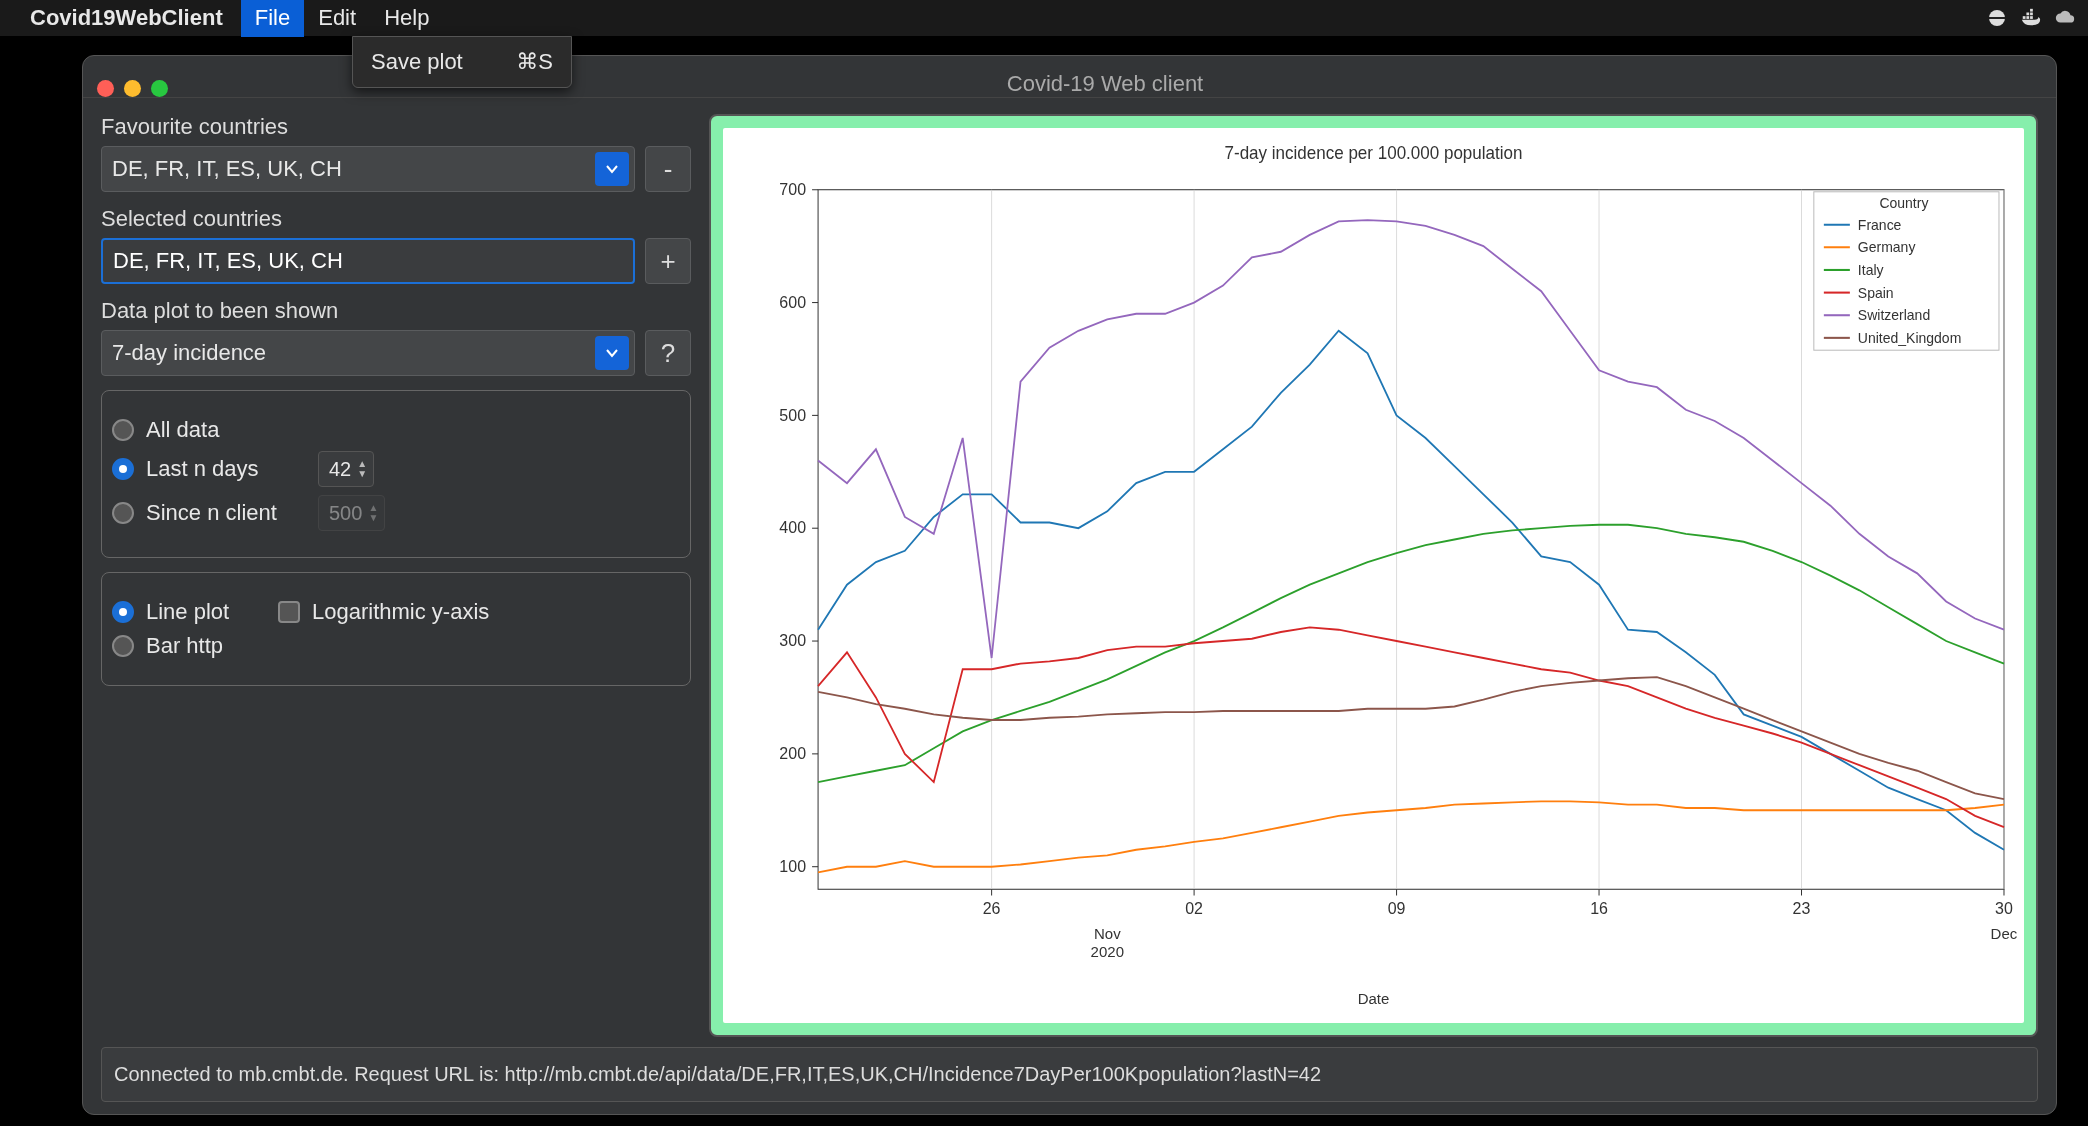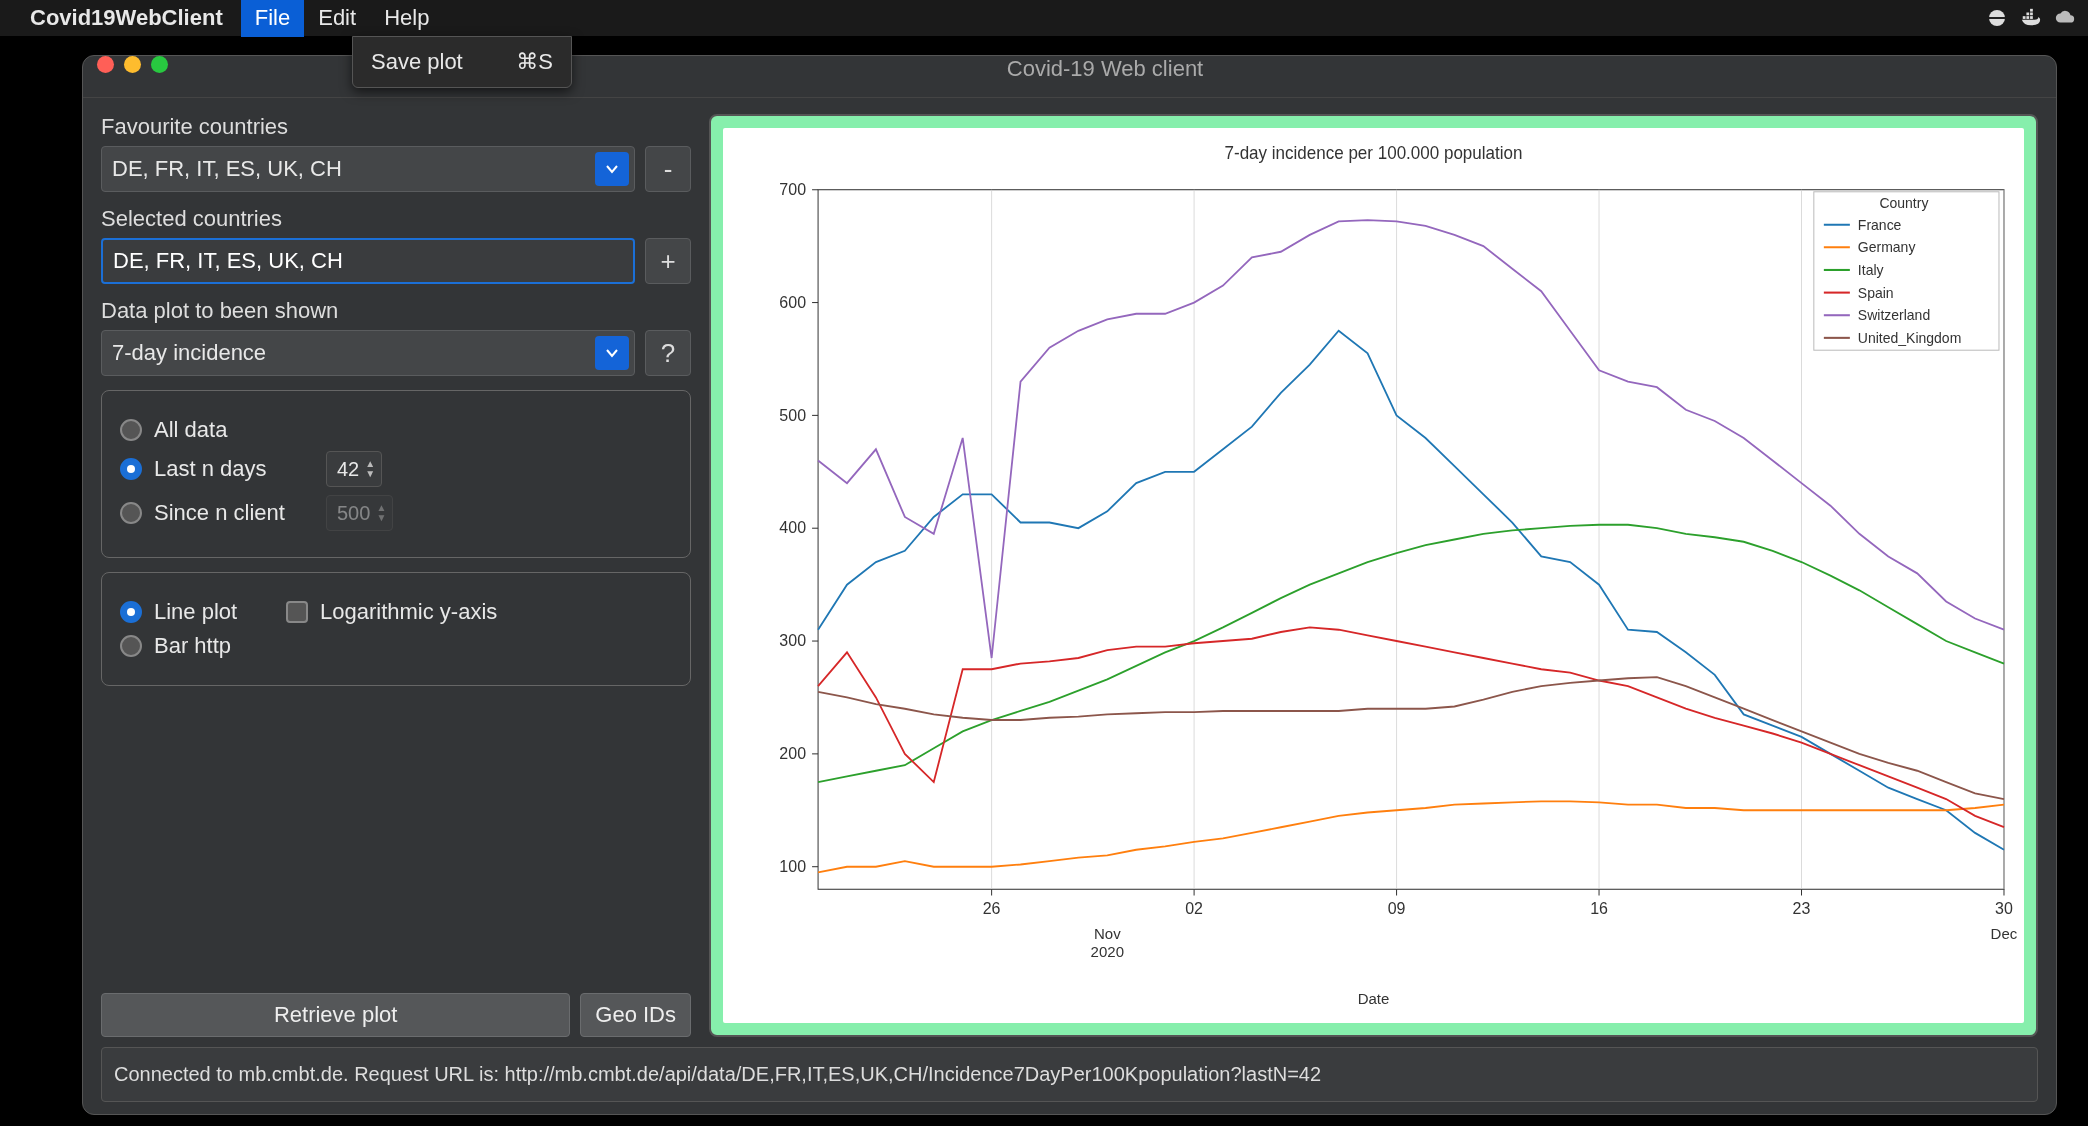--- a/index.html
+++ b/index.html
@@ -44,21 +44,21 @@
   width: 1975px; height: 1060px;
   background: #333537;
   border-radius: 12px;
   border: 1px solid #555;
   display: flex; flex-direction: column;
   overflow: hidden;
 }
 .titlebar {
   height: 42px;
   display:flex;
-  align-items:flex-start;
+  align-items:flex-end;
   padding: 0 14px;
   border-bottom: 1px solid #444;
 }
 .traffic { display:flex; gap:10px; }
 .dot { width:17px; height:17px; border-radius:50%; }
 .red{background:#ff5f57}.yellow{background:#febc2e}.green{background:#28c840}
 .win-title { flex:1; text-align:center; color:#aaa; font-size:22px; }
 .content { flex:1; display:flex; gap:18px; padding: 16px 18px 10px 18px; }
 .sidebar { width: 590px; display:flex; flex-direction:column; gap:14px; }
 .label { font-size:22px; color:#ddd; margin-bottom:6px; }
@@ -76,21 +76,21 @@
 .sqbtn {
   width:46px; height:46px; background:#444648; border:1px solid #5a5c5e;
   border-radius:4px; display:flex; align-items:center; justify-content:center;
   font-size:26px; color:#ddd; cursor:pointer;
 }
 .textin {
   flex:1; background:#3a3c3e; border:2px solid #1b6fd6; border-radius:4px;
   padding:0 10px; height:46px; font-size:22px; color:#fff;
   display:flex; align-items:center;
 }
-.panel { border:1px solid #666; border-radius:8px; padding:18px 18px; }
+.panel { border:1px solid #666; border-radius:8px; padding:18px 10px; }
 .radio-row { display:flex; align-items:center; gap:12px; margin:8px 0; font-size:22px; }
 .radio {
   width:22px; height:22px; border-radius:50%; border:2px solid #888;
   display:flex; align-items:center; justify-content:center; background:#555;
 }
 .radio.checked { border-color:#1b6fd6; background:#1b6fd6; }
 .radio.checked::after { content:""; width:8px; height:8px; border-radius:50%; background:#fff; }
 .spin { display:flex; align-items:center; background:#3a3c3e; border:1px solid #555; border-radius:4px; height:36px; padding:0 6px 0 10px; gap:6px; }
 .spin span { font-size:20px; }
 .spin .arrows { display:flex; flex-direction:column; }
@@ -258,28 +258,20 @@
           <span>Logarithmic y-axis</span>
         </div>
         <div class="radio-row">
           <div class="radio"></div>
           <span>Bar http</span>
         </div>
       </div>
 
       <div style="flex:1"></div>
 
-      <div class="row">
-        <div class="btn wide">
-            <span>Retrieve plot</span>
-          </div>
-        <div class="btn" style="padding:0 14px">
-            <span>Geo IDs</span>
-          </div>
-      </div>
     </div>
 
     <div class="plot-area">
       <div class="plot-canvas">
         <svg id="chart-svg" width="100%" height="100%" viewBox="0 0 1300 870" preserveAspectRatio="none">
             <text x="650" y="30" text-anchor="middle" fill="#333" font-size="17">7-day incidence per 100.000 population</text>
             <rect x="95" y="60" width="1185" height="680" fill="none" stroke="#333" stroke-width="1"></rect>
             <line x1="89" y1="718.0645161290323" x2="95" y2="718.0645161290323" stroke="#333"></line>
             <text x="83" y="723.0645161290323" text-anchor="end" fill="#333" font-size="16">100</text>
             <line x1="89" y1="608.3870967741935" x2="95" y2="608.3870967741935" stroke="#333"></line>

